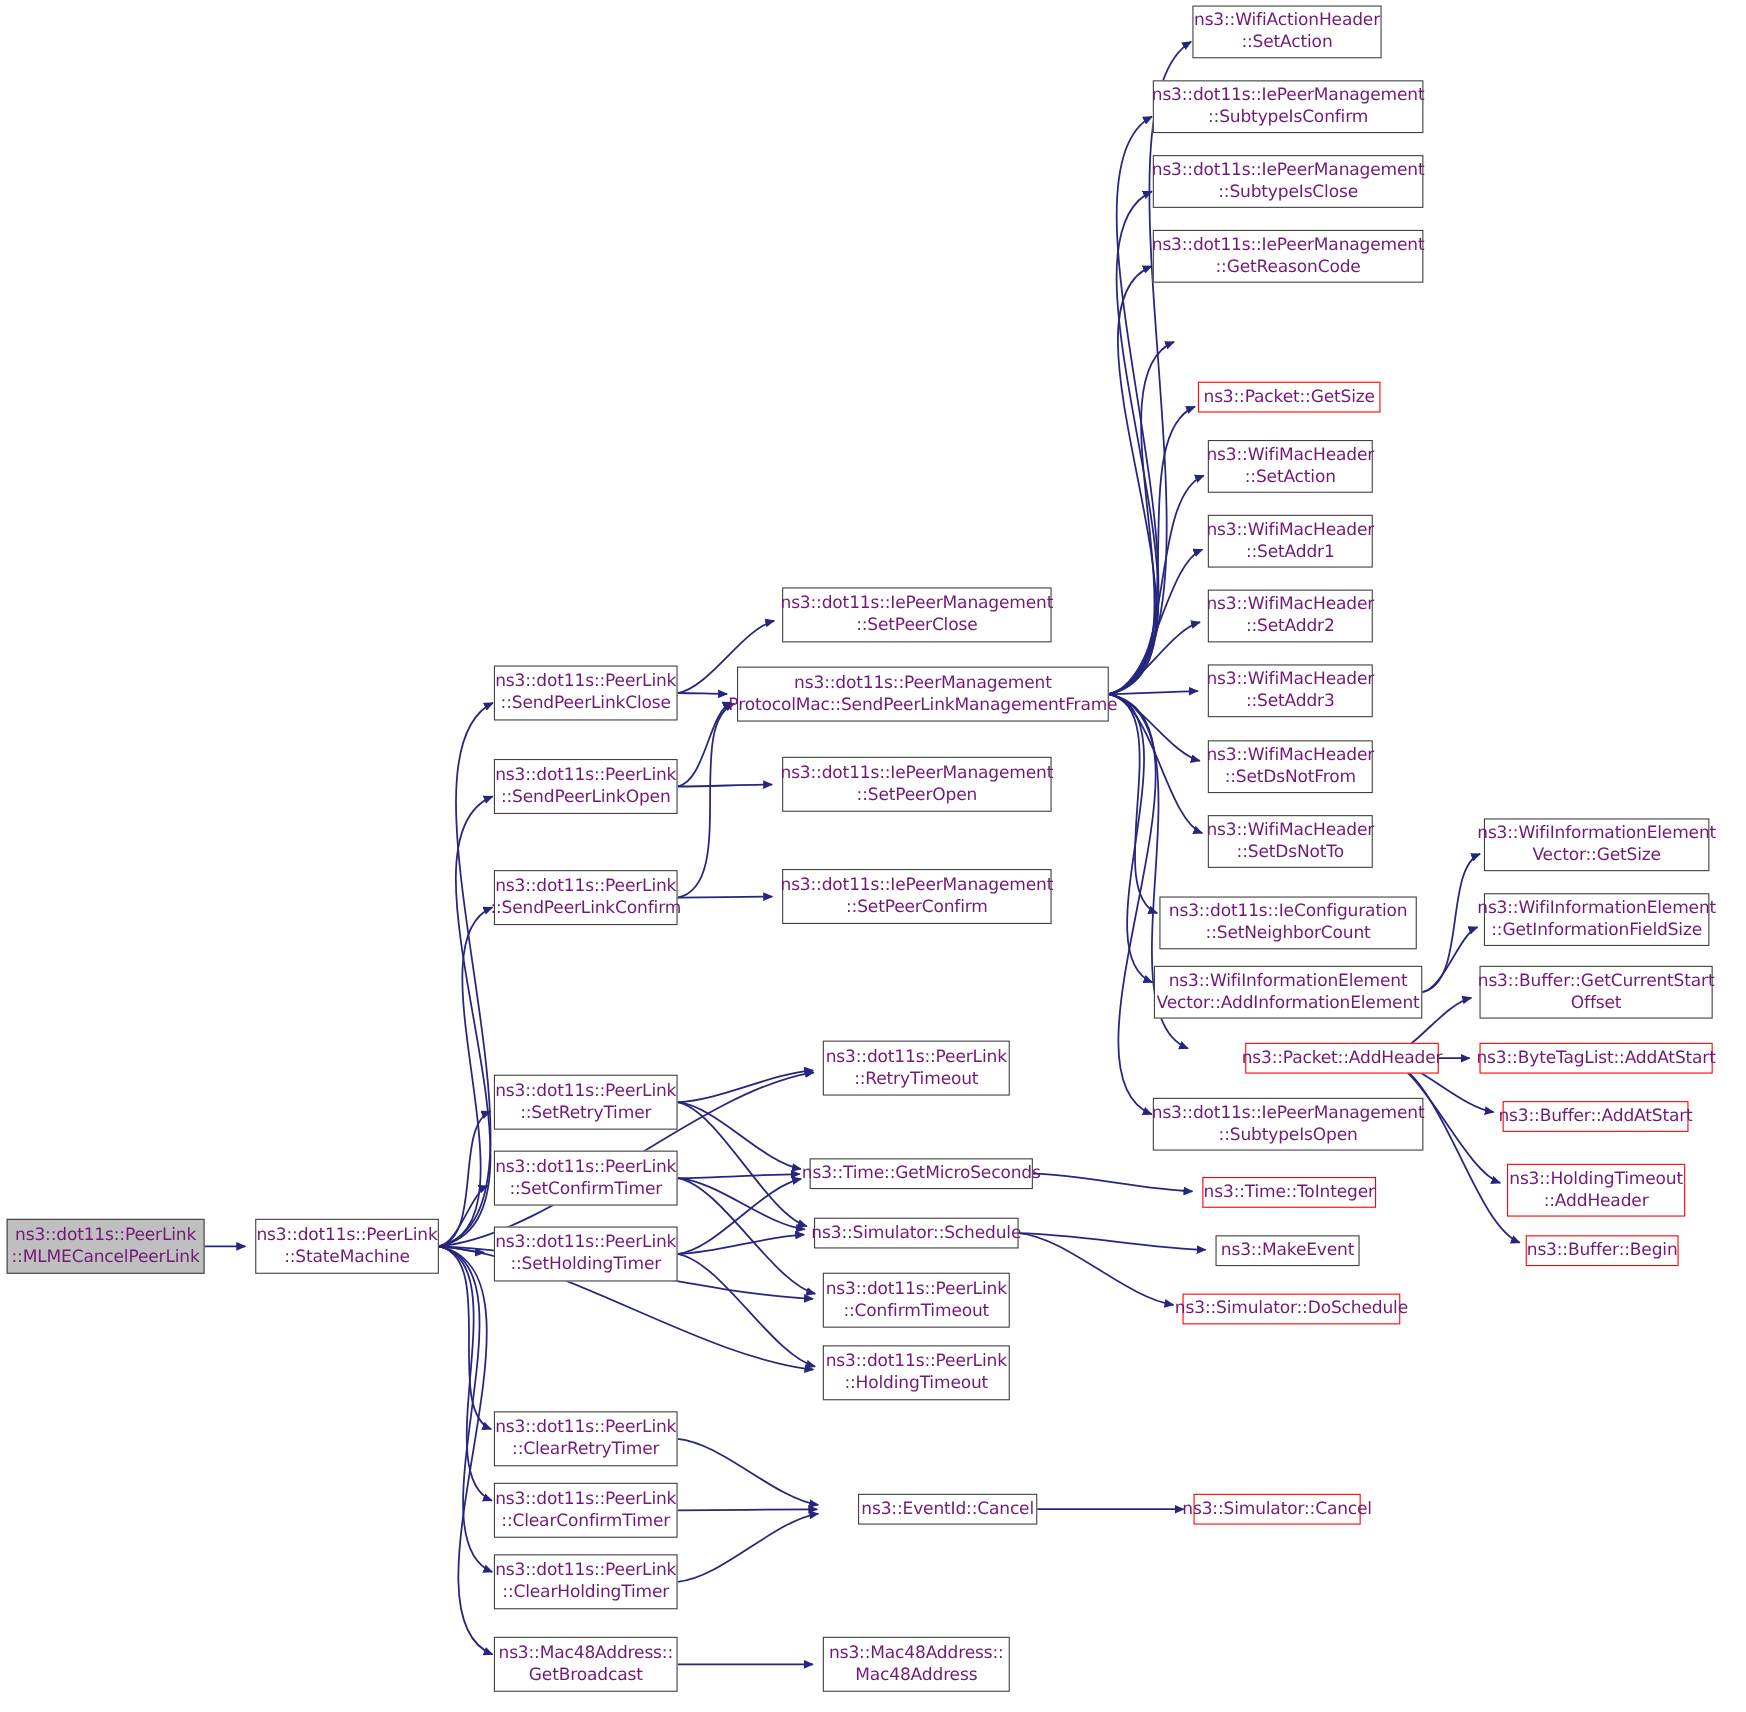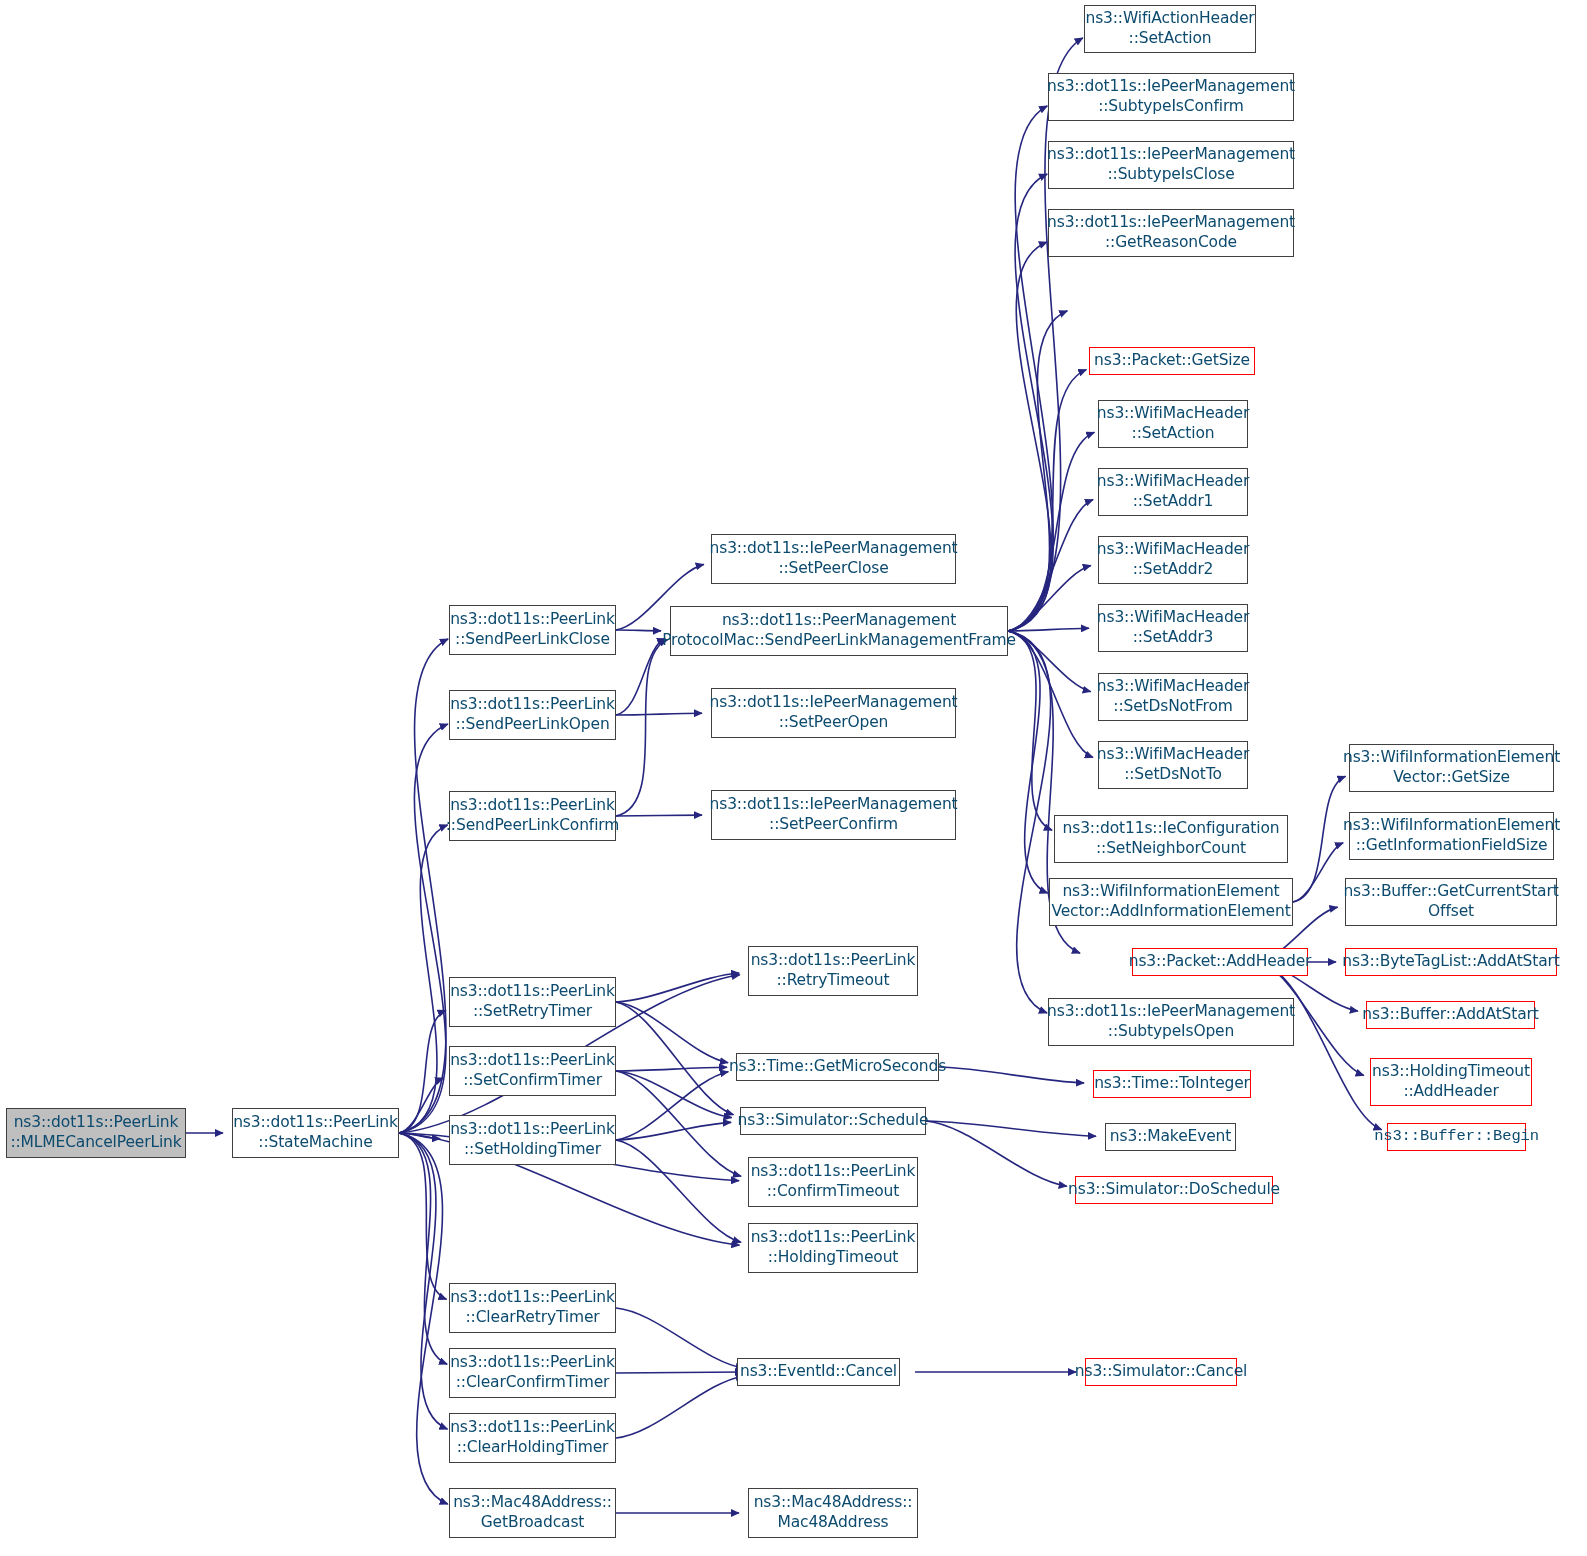--- a/index.html
+++ b/index.html
@@ -25,21 +25,21 @@
   }
   .node {
     position: absolute;
     box-sizing: border-box;
     display: flex;
     align-items: center;
     justify-content: center;
     text-align: center;
     background: #ffffff;
     border: 1px solid #404040;
-    color: #0c4a6e;
+    color: #701a75;
     font-size: 15.5px;
     line-height: 1.28;
     letter-spacing: -0.15px;
     white-space: pre-line;
     padding: 0 20px;
     z-index: 2;
   }
   .node.red {
     border: 1px solid #ff0000;
   }
@@ -154,21 +154,21 @@
     <div class="node" style="left: 711px; top: 790px; width: 245px; height: 50px;">ns3::dot11s::IePeerManagement
 ::SetPeerConfirm</div>
     <div class="node" style="left: 748px; top: 946px; width: 170px; height: 50px;">ns3::dot11s::PeerLink
 ::RetryTimeout</div>
     <div class="node" style="left: 736px; top: 1053px; width: 203px; height: 28px;">ns3::Time::GetMicroSeconds</div>
     <div class="node" style="left: 740px; top: 1107px; width: 186px; height: 28px;">ns3::Simulator::Schedule</div>
     <div class="node" style="left: 748px; top: 1157px; width: 170px; height: 50px;">ns3::dot11s::PeerLink
 ::ConfirmTimeout</div>
     <div class="node" style="left: 748px; top: 1223px; width: 170px; height: 50px;">ns3::dot11s::PeerLink
 ::HoldingTimeout</div>
-    <div class="node" style="left: 737px; top: 1358px; width: 163px; height: 28px;">ns3::EventId::Cancel</div>
+    <div class="node" style="left: 780px; top: 1358px; width: 163px; height: 28px;">ns3::EventId::Cancel</div>
     <div class="node" style="left: 748px; top: 1488px; width: 170px; height: 50px;">ns3::Mac48Address::
 Mac48Address</div>
     <div class="node" style="left: 1084px; top: 5px; width: 172px; height: 48px;">ns3::WifiActionHeader
 ::SetAction</div>
     <div class="node" style="left: 1048px; top: 73px; width: 246px; height: 48px;">ns3::dot11s::IePeerManagement
 ::SubtypeIsConfirm</div>
     <div class="node" style="left: 1048px; top: 141px; width: 246px; height: 48px;">ns3::dot11s::IePeerManagement
 ::SubtypeIsClose</div>
     <div class="node" style="left: 1048px; top: 209px; width: 246px; height: 48px;">ns3::dot11s::IePeerManagement
 ::GetReasonCode</div>
@@ -199,14 +199,14 @@
     <div class="node" style="left: 1349px; top: 744px; width: 205px; height: 48px;">ns3::WifiInformationElement
 Vector::GetSize</div>
     <div class="node" style="left: 1349px; top: 812px; width: 205px; height: 48px;">ns3::WifiInformationElement
 ::GetInformationFieldSize</div>
     <div class="node" style="left: 1345px; top: 878px; width: 212px; height: 48px;">ns3::Buffer::GetCurrentStart
 Offset</div>
     <div class="node red" style="left: 1345px; top: 948px; width: 212px; height: 28px;">ns3::ByteTagList::AddAtStart</div>
     <div class="node red" style="left: 1366px; top: 1001px; width: 169px; height: 28px;">ns3::Buffer::AddAtStart</div>
     <div class="node red" style="left: 1370px; top: 1058px; width: 162px; height: 48px;">ns3::HoldingTimeout
 ::AddHeader</div>
-    <div class="node red" style="left: 1387px; top: 1123px; width: 139px; height: 28px; font-family: Liberation Mono, monospace;">ns3::Buffer::Begin</div>
+    <div class="node red" style="left: 1387px; top: 1123px; width: 139px; height: 28px;">ns3::Buffer::Begin</div>
   </div>
 
 </body></html>

